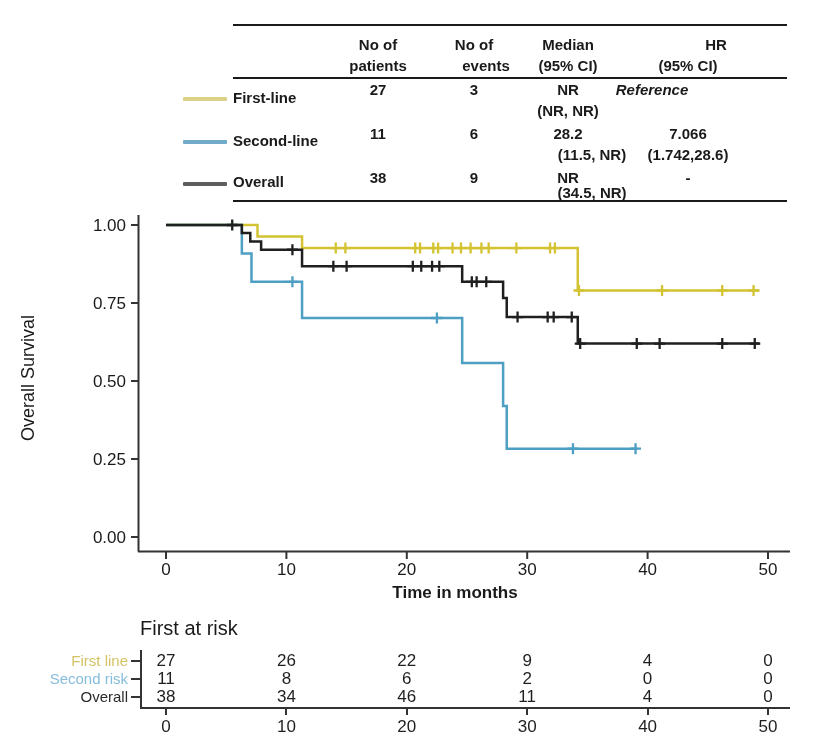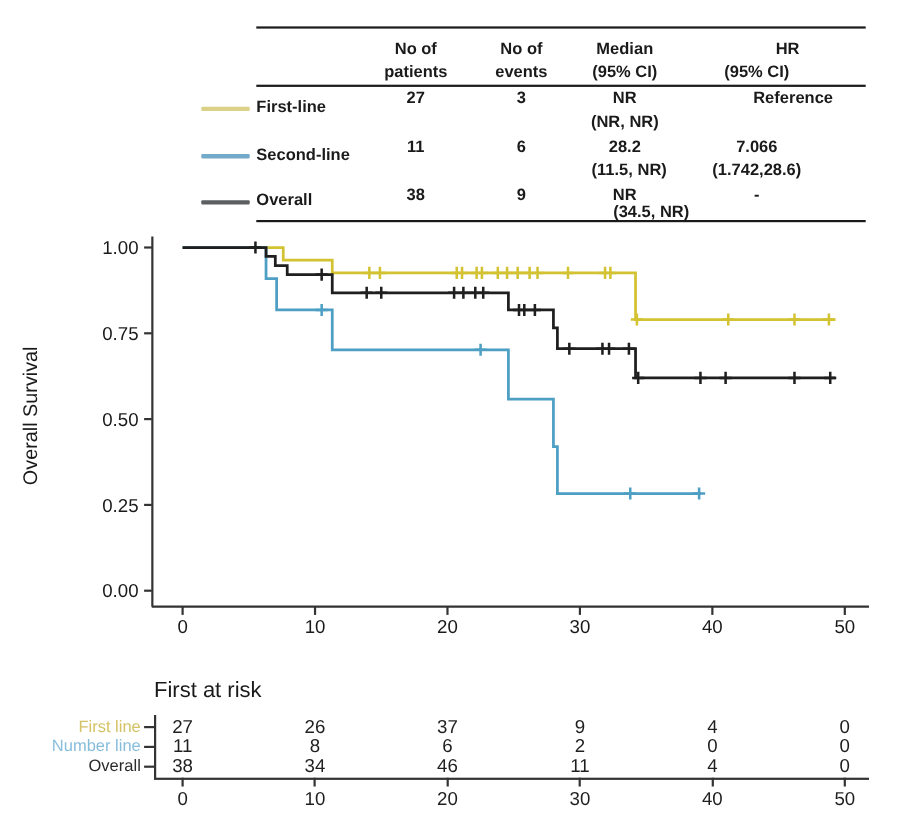--- a/index.html
+++ b/index.html
@@ -34,55 +34,56 @@
 <div class="fig">
 
   <div>
     <div class="rule" style="left:233px;top:24px;width:554px;"></div>
     <div class="rule" style="left:233px;top:77px;width:554px;"></div>
     <div class="rule" style="left:233px;top:200px;width:554px;"></div>
 
     <div class="hcell" style="left:378px;top:36px;">No of</div>
     <div class="hcell" style="left:378px;top:57px;">patients</div>
     <div class="hcell" style="left:474px;top:36px;">No of</div>
-    <div class="hcell" style="left:474px;top:57px;">events</div>
+    <div class="hcell" style="left:474px;top:57px;padding-left:24px;">events</div>
     <div class="hcell" style="left:568px;top:36px;">Median</div>
     <div class="hcell" style="left:568px;top:57px;">(95% CI)</div>
     <div class="hcell" style="left:716px;top:36px;">HR</div>
     <div class="hcell" style="left:688px;top:57px;">(95% CI)</div>
 
     <div class="swatch" style="top: 97px; background: rgb(219, 209, 135);"></div>
     <div class="slabel" style="top:89px;">First-line</div>
     <div class="vcell" style="left:378px;top:81px;">27</div>
     <div class="vcell" style="left:474px;top:81px;">3</div>
     <div class="vcell" style="left:568px;top:81px;">NR</div>
     <div class="vcell" style="left:568px;top:102px;">(NR, NR)</div>
-    <div class="vcell" style="left:721px;top:81px;">Reference</div>
+    <div class="vcell" style="left:652px;top:81px;font-style:italic;">Reference</div>
     <div class="vcell" style="left:688px;top:102px;"></div>
 
     <div class="swatch" style="top: 140px; background: rgb(114, 170, 201);"></div>
     <div class="slabel" style="top:132px;">Second-line</div>
     <div class="vcell" style="left:378px;top:125px;">11</div>
     <div class="vcell" style="left:474px;top:125px;">6</div>
     <div class="vcell" style="left:568px;top:125px;">28.2</div>
-    <div class="vcell" style="left:572px;top:146px;text-align:center;">(11.5, NR)</div>
+    <div class="vcell" style="left:592px;top:146px;text-align:center;">(11.5, NR)</div>
     <div class="vcell" style="left:688px;top:125px;">7.066</div>
     <div class="vcell" style="left:688px;top:146px;">(1.742,28.6)</div>
 
     <div class="swatch" style="top: 182px; background: rgb(92, 94, 96);"></div>
     <div class="slabel" style="top:173px;">Overall</div>
     <div class="vcell" style="left:378px;top:169px;">38</div>
     <div class="vcell" style="left:474px;top:169px;">9</div>
     <div class="vcell" style="left:568px;top:169px;">NR</div>
     <div class="vcell" style="left:592px;top:184px;">(34.5, NR)</div>
     <div class="vcell" style="left:688px;top:169px;">-</div>
     <div class="vcell" style="left:688px;top:184px;"></div>
   </div>
 
   <div class="ytitle">Overall Survival</div>
+  <div class="xtitle">Time in months</div>
 
   <svg id="plot" class="abs" style="left:0;top:0;" width="816" height="620">
       <path d="M138.5 215 V551.5 M138 551.5 H790" stroke="#333" stroke-width="2" fill="none"></path>
       <line x1="131" y1="225" x2="138" y2="225" stroke="#333" stroke-width="2"></line>
       <text x="126" y="231" text-anchor="end" font-size="17" fill="#1a1a1a">1.00</text>
       <line x1="131" y1="303" x2="138" y2="303" stroke="#333" stroke-width="2"></line>
       <text x="126" y="309" text-anchor="end" font-size="17" fill="#1a1a1a">0.75</text>
       <line x1="131" y1="381" x2="138" y2="381" stroke="#333" stroke-width="2"></line>
       <text x="126" y="387" text-anchor="end" font-size="17" fill="#1a1a1a">0.50</text>
       <line x1="131" y1="459" x2="138" y2="459" stroke="#333" stroke-width="2"></line>
@@ -106,34 +107,34 @@
       <path d="M166,225H241.85199999999998V253.392H251.48399999999998V281.784H302.052V317.976H462.18399999999997V362.904H503.12V405.96000000000004H506.73199999999997V448.704H637.366" stroke="#4d9fc4" stroke-width="2.5" fill="none" stroke-linejoin="miter" stroke-linecap="butt"></path>
       <path d="M286.91999999999996,281.784H297.91999999999996M292.41999999999996,276.284V287.284M431.4,317.976H442.4M436.9,312.476V323.476M567.452,448.704H578.452M572.952,443.204V454.204M630.06,448.704H641.06M635.56,443.204V454.204" stroke="#4d9fc4" stroke-width="2.3" fill="none"></path>
       <path d="M166,225H241.85199999999998V233.11200000000002H250.28V241.536H261.116V249.64799999999997H302.052V266.184H462.18399999999997V281.784H503.12V298.008H506.73199999999997V317.04H577.768V343.56H759.5719999999999" stroke="#1f1f1f" stroke-width="2.5" fill="none" stroke-linejoin="miter" stroke-linecap="butt"></path>
       <path d="M226.72,225H237.72M232.22,219.5V230.5M286.91999999999996,249.64799999999997H297.91999999999996M292.41999999999996,244.14799999999997V255.14799999999997M327.856,266.184H338.856M333.356,260.684V271.684M341.1,266.184H352.1M346.6,260.684V271.684M407.32,266.184H418.32M412.82,260.684V271.684M415.74799999999993,266.184H426.74799999999993M421.24799999999993,260.684V271.684M426.584,266.184H437.584M432.084,260.684V271.684M433.808,266.184H444.808M439.308,260.684V271.684M466.316,281.784H477.316M471.816,276.284V287.284M471.132,281.784H482.132M476.632,276.284V287.284M480.764,281.784H491.764M486.264,276.284V287.284M512.068,317.04H523.068M517.568,311.54V322.54M542.1679999999999,317.04H553.1679999999999M547.6679999999999,311.54V322.54M548.188,317.04H559.188M553.688,311.54V322.54M566.248,317.04H577.248M571.748,311.54V322.54M574.6759999999999,343.56H585.6759999999999M580.1759999999999,338.06V349.06M631.264,343.56H642.264M636.764,338.06V349.06M654.14,343.56H665.14M659.64,338.06V349.06M716.748,343.56H727.748M722.248,338.06V349.06M749.256,343.56H760.256M754.756,338.06V349.06" stroke="#1f1f1f" stroke-width="2.3" fill="none"></path>
     </svg>
 
   <div>
     <div class="risk-title">First at risk</div>
 
     <div class="risk-label" style="left: 0px; top: 652px; color: rgb(212, 195, 100);">First line</div>
-    <div class="risk-label" style="left: 0px; top: 670px; color: rgb(134, 189, 219);">Number line</div>
+    <div class="risk-label" style="left: 0px; top: 670px; color: rgb(134, 189, 219);">Second risk</div>
     <div class="risk-label" style="left: 0px; top: 688px; color: rgb(42, 42, 42);">Overall</div>
 
     <div class="risk-tick" style="left:131px;top:660px;width:10px;height:2px;"></div>
     <div class="risk-tick" style="left:131px;top:678px;width:10px;height:2px;"></div>
     <div class="risk-tick" style="left:131px;top:696px;width:10px;height:2px;"></div>
 
     <div class="risk-tick" style="left:140px;top:650px;width:2px;height:58px;"></div>
     <div class="risk-tick" style="left:140px;top:707px;width:650px;height:2px;"></div>
 
     <div id="risk-counts">
         <span class="risk-count" style="left: 166px; top: 652px;">27</span>
         <span class="risk-count" style="left: 286.4px; top: 652px;">26</span>
-        <span class="risk-count" style="left: 406.8px; top: 652px;">37</span>
+        <span class="risk-count" style="left: 406.8px; top: 652px;">22</span>
         <span class="risk-count" style="left: 527.2px; top: 652px;">9</span>
         <span class="risk-count" style="left: 647.6px; top: 652px;">4</span>
         <span class="risk-count" style="left: 768px; top: 652px;">0</span>
         <span class="risk-count" style="left: 166px; top: 670px;">11</span>
         <span class="risk-count" style="left: 286.4px; top: 670px;">8</span>
         <span class="risk-count" style="left: 406.8px; top: 670px;">6</span>
         <span class="risk-count" style="left: 527.2px; top: 670px;">2</span>
         <span class="risk-count" style="left: 647.6px; top: 670px;">0</span>
         <span class="risk-count" style="left: 768px; top: 670px;">0</span>
         <span class="risk-count" style="left: 166px; top: 688px;">38</span>

